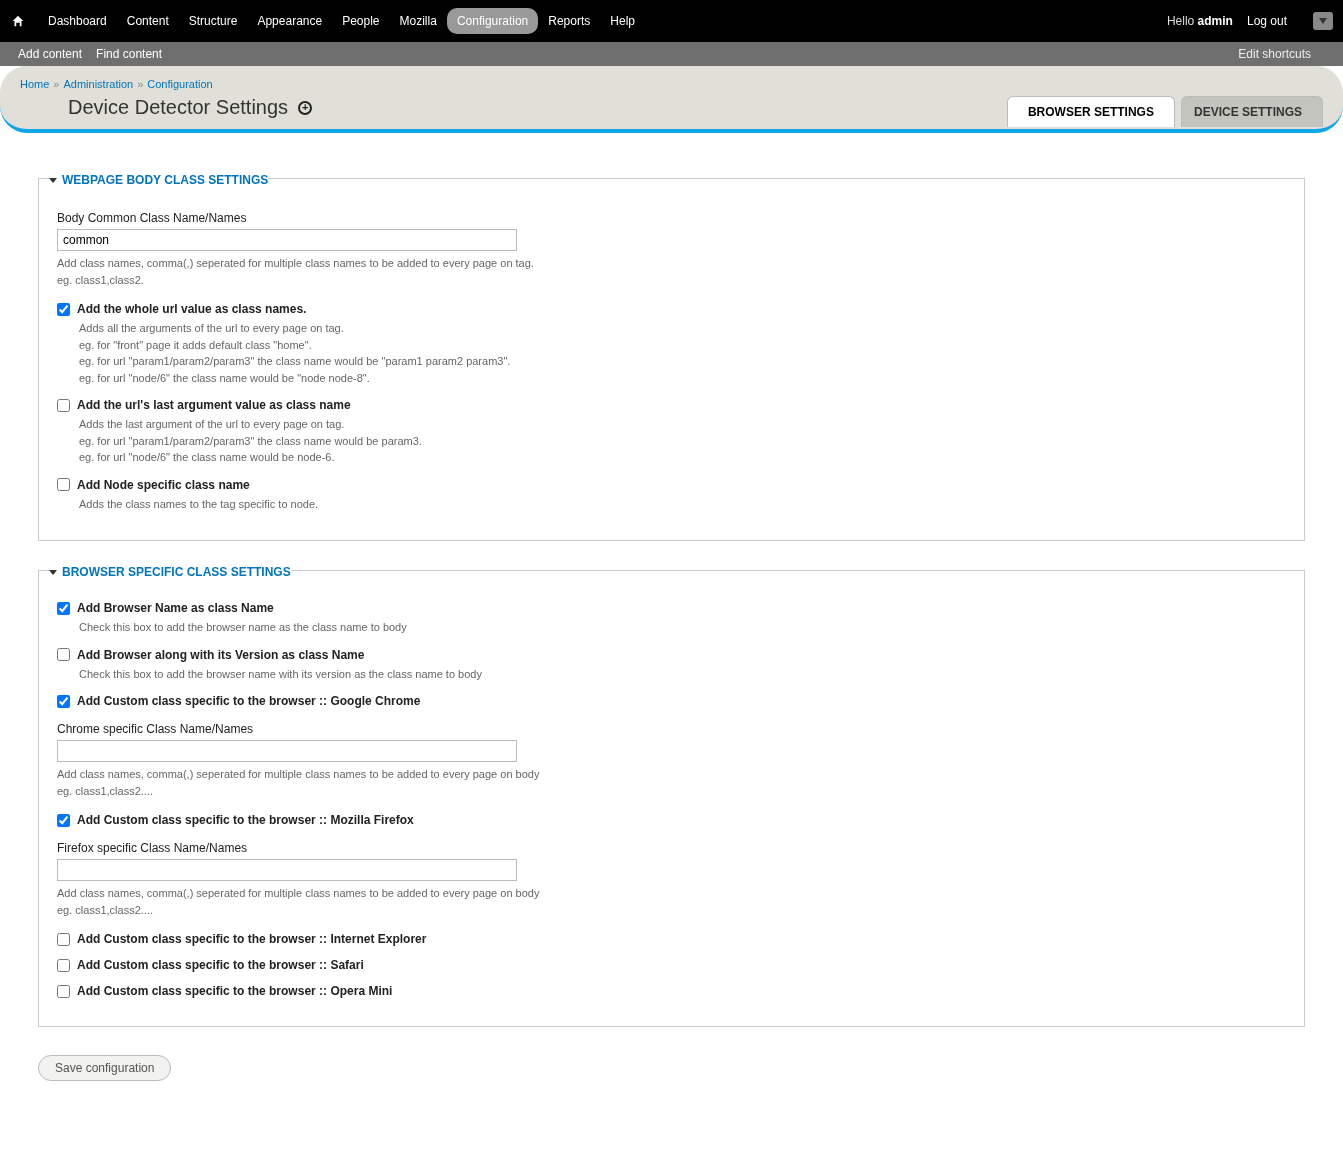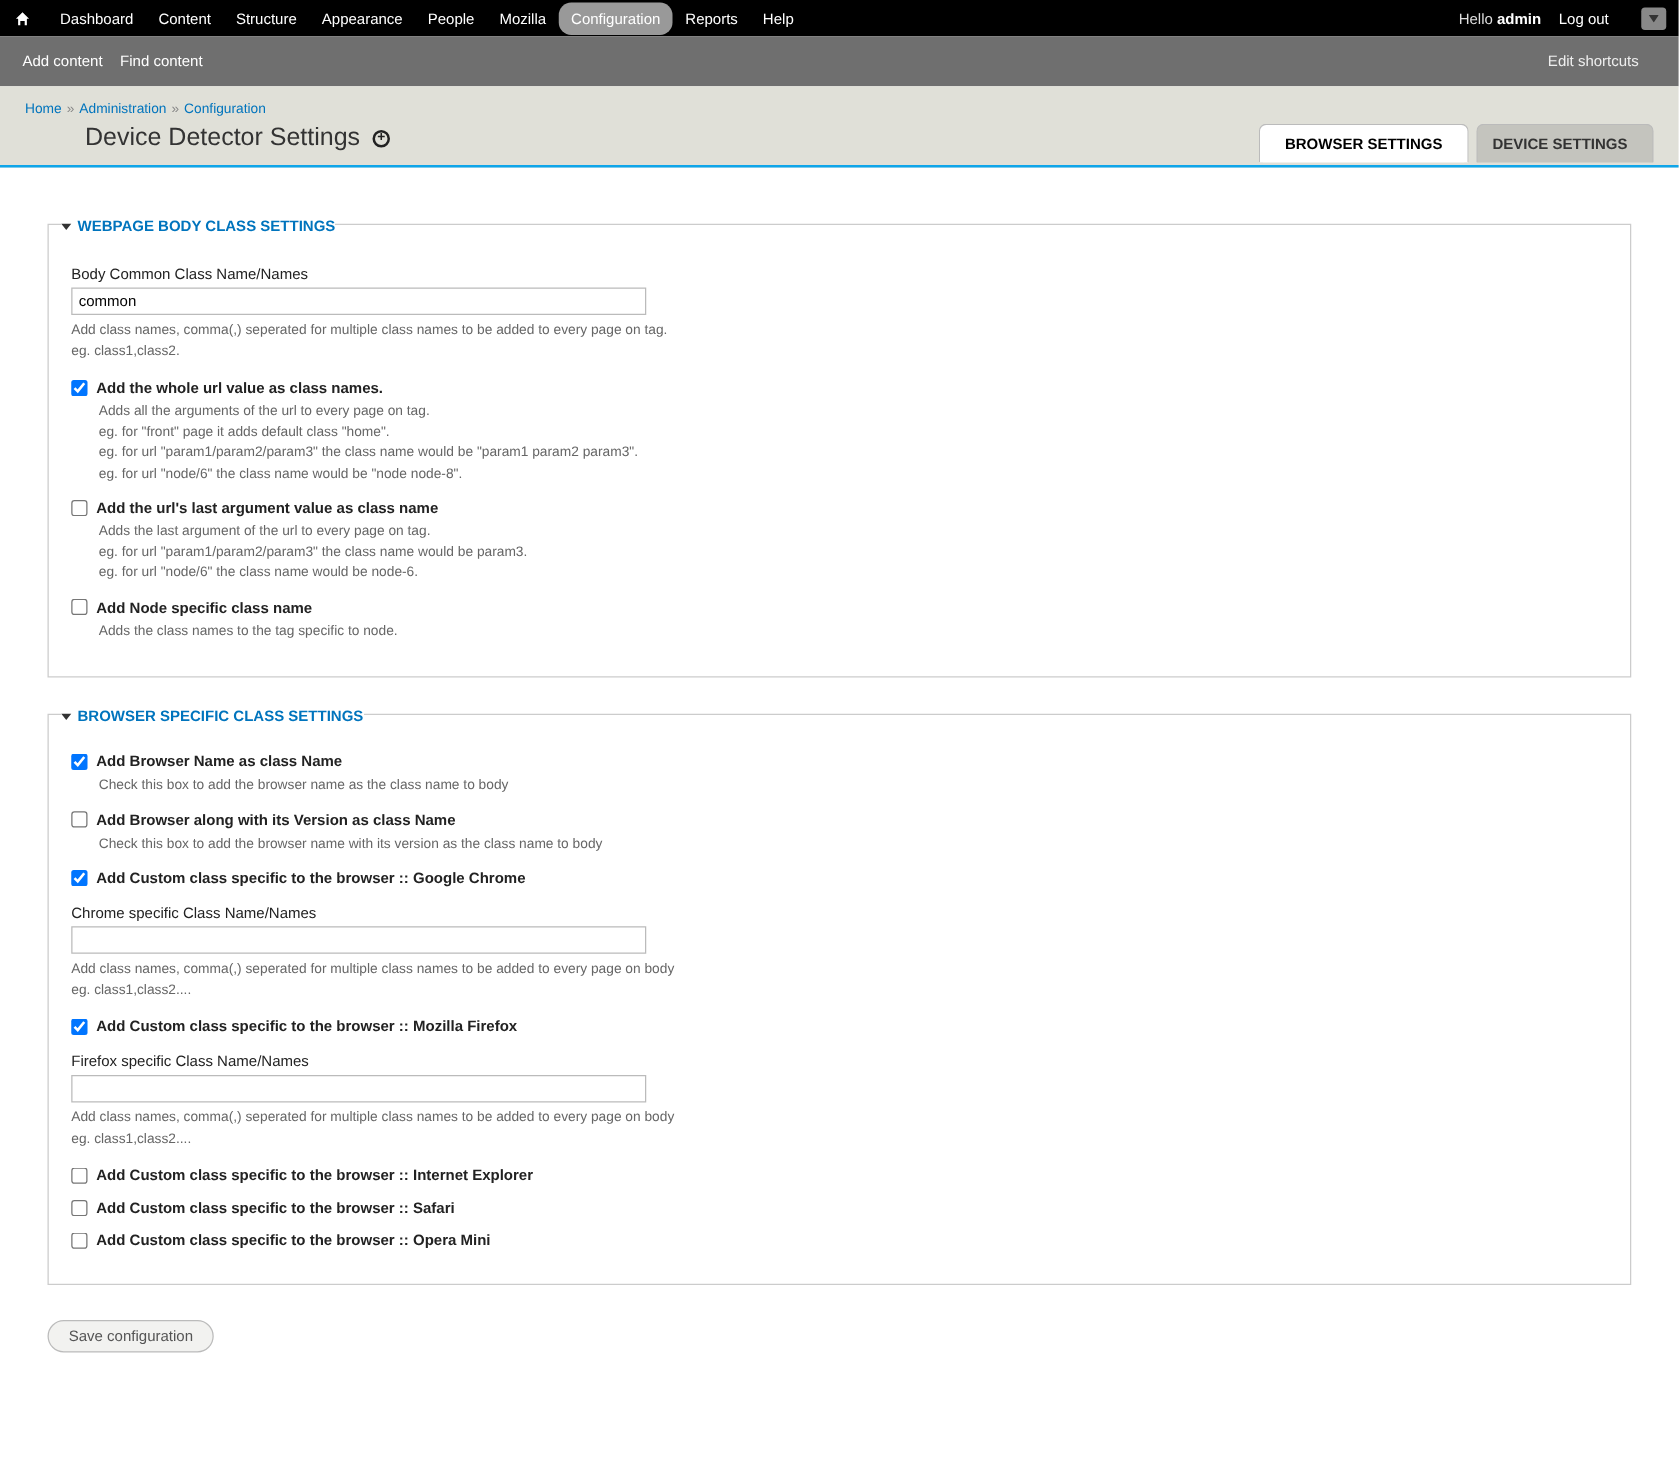--- a/index.html
+++ b/index.html
@@ -7,21 +7,21 @@
     margin: 0;
     font-family: "Lucida Grande", "Lucida Sans Unicode", Verdana, sans-serif;
     font-size: 12px;
     color: #333;
     background: #fff;
   }
   
   .toolbar {
     background: #000;
     color: #fff;
-    height: 29px;
+    height: 42px;
     display: flex;
     align-items: center;
     padding: 0 10px 0 10px;
     font-size: 12px;
   }
   .toolbar .home-icon {
     width: 16px; height: 16px; margin-right: 12px;
     display: inline-flex; align-items: center; justify-content: center;
   }
   .toolbar .menu {
@@ -53,35 +53,36 @@
     border-radius: 3px;
     margin-left: 12px;
     display: flex; align-items: center; justify-content: center;
   }
   .toolbar .toggle svg { fill: #333; }
 
   
   .shortcut-bar {
     background: #6f6f6f;
     color: #fff;
-    height: 40px;
+    height: 24px;
     display: flex;
     align-items: center;
     padding: 0 18px;
     font-size: 12px;
   }
   .shortcut-bar a { color: #fff; text-decoration: none; margin-right: 14px; }
   .shortcut-bar .spacer { flex: 1; }
   .shortcut-bar .edit { color: #eee; }
 
   
   .branding {
     background: #e0e0d8;
     padding: 12px 20px 0 20px;
-    border-bottom: 2px solid #0ea5e9;
+    border-bottom: 4px solid #0ea5e9;
+    border-radius: 27px;
   }
   .breadcrumb { font-size: 11px; color: #555; }
   .breadcrumb a { color: #0074bd; text-decoration: none; }
   .breadcrumb .sep { color: #888; padding: 0 4px; }
   .title-row {
     display: flex;
     align-items: flex-start;
     justify-content: space-between;
     margin-top: 6px;
     margin-left: 48px;

